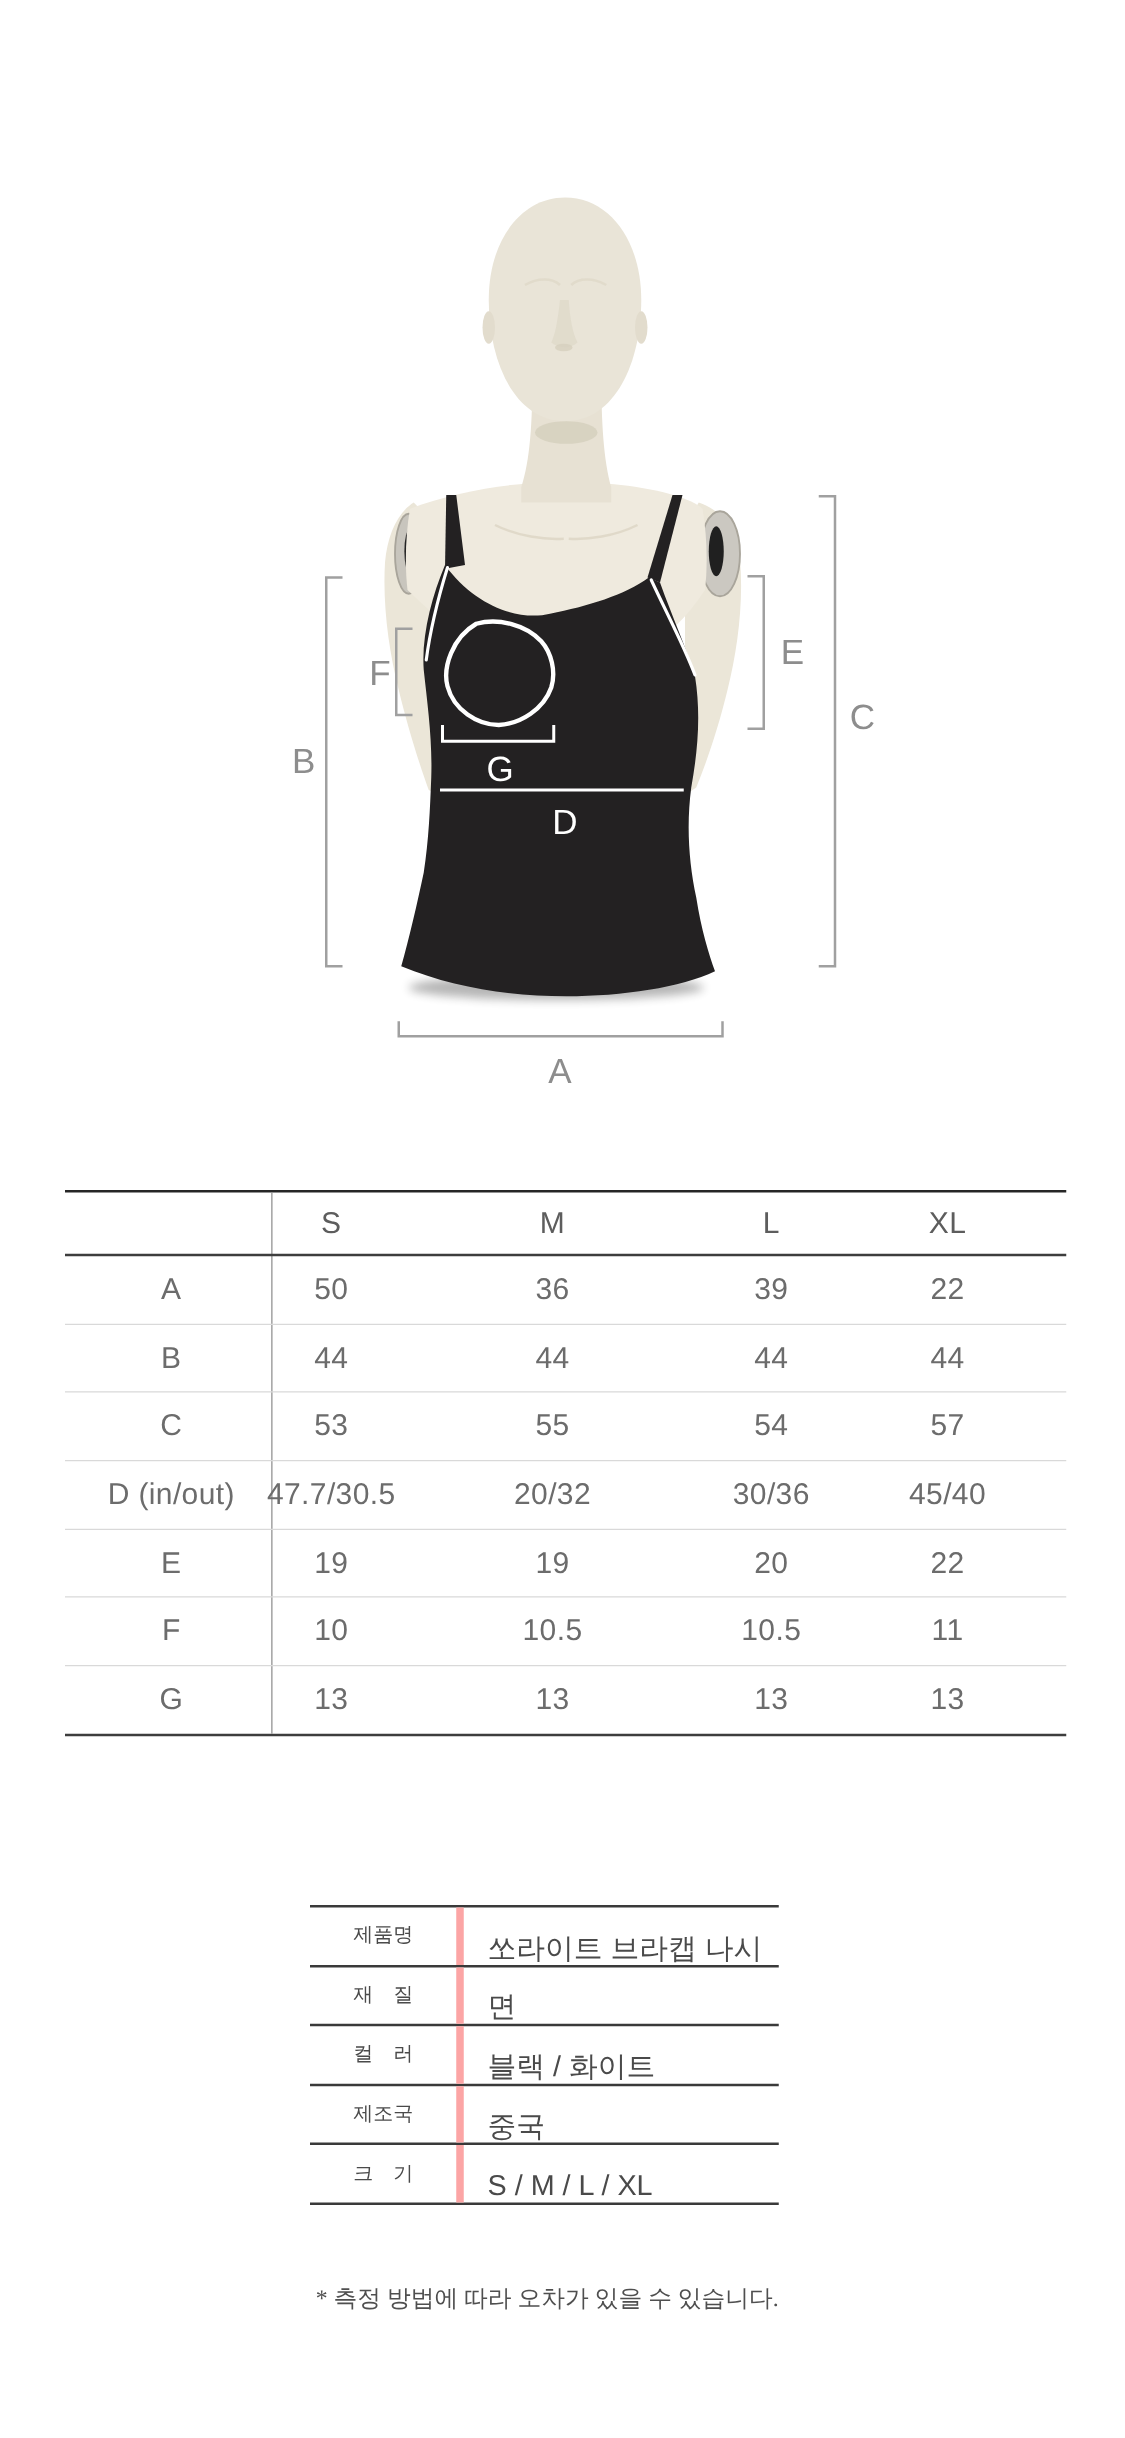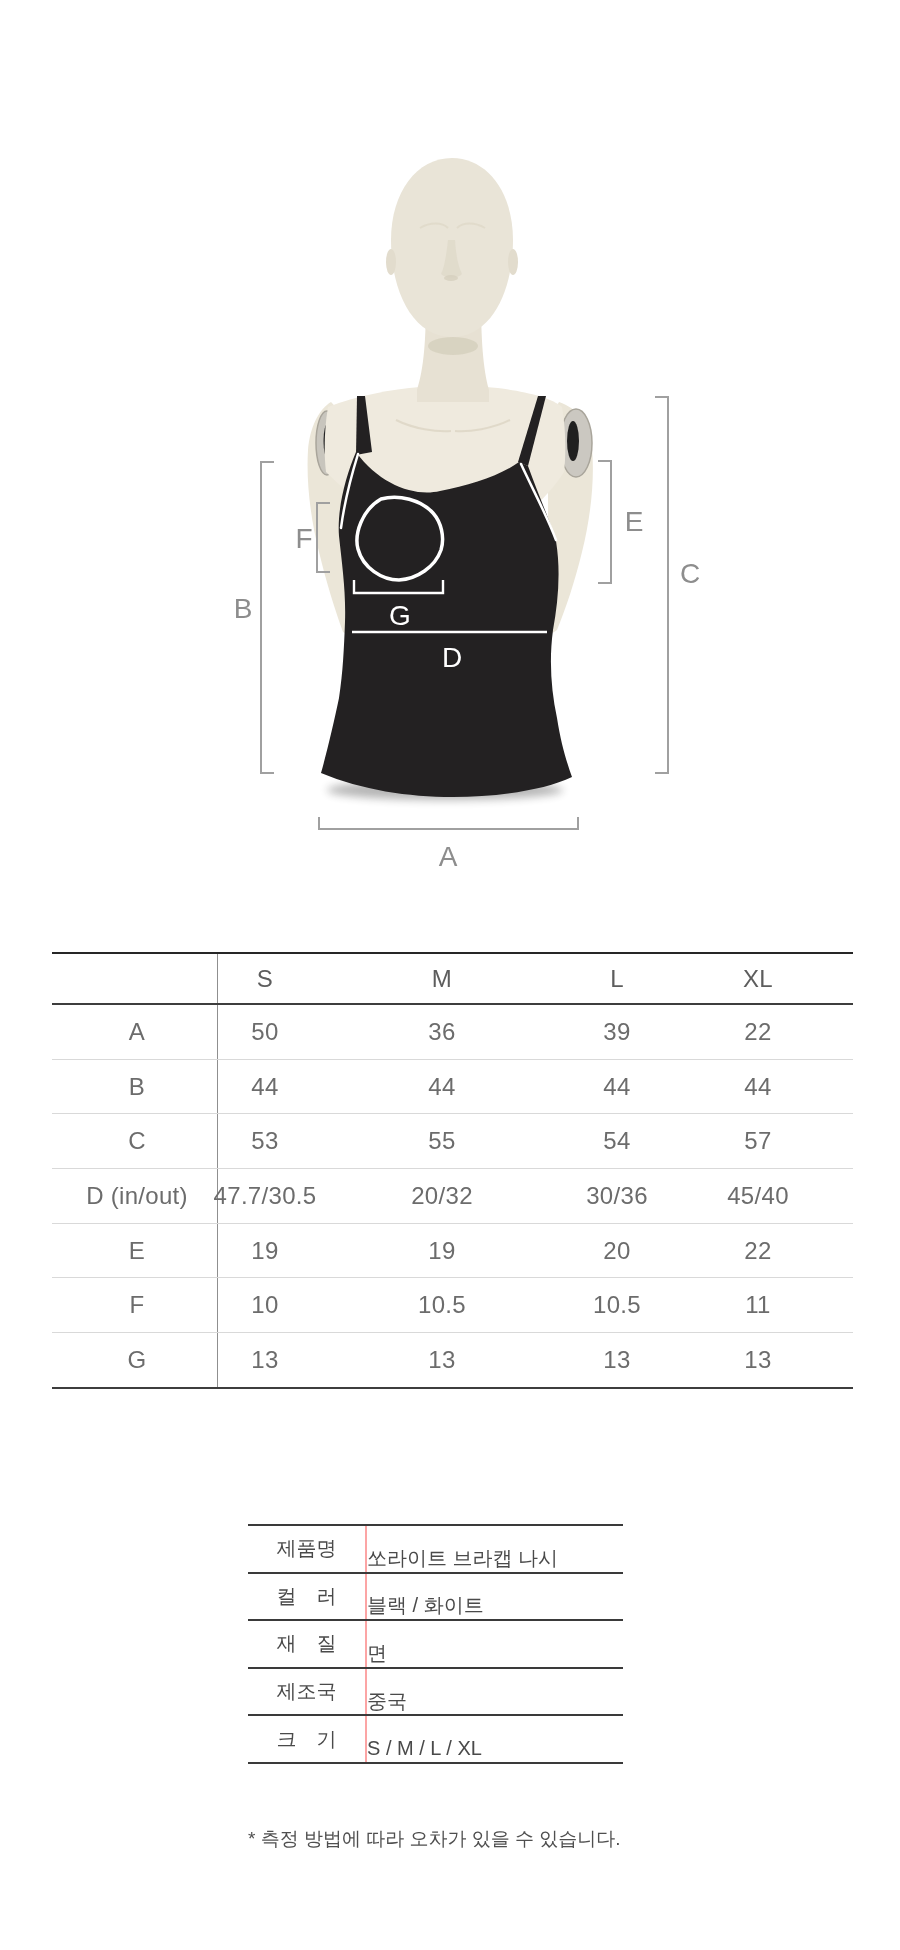--- a/index.html
+++ b/index.html
@@ -26,28 +26,28 @@
   .lbl { left:85px; }
   .c1 { left:213px; } .c2 { left:390px; } .c3 { left:565px; } .c4 { left:706px; }
 
   
   .info-table {
     position:absolute; left:248px; top:1524px; width:375px;
     border-top:2px solid #3a3a3a;
   }
   .it-row { display:flex; height:45.6px; border-bottom:2px solid #3a3a3a; align-items:stretch; }
   .it-label {
-    width:117px; border-right:2px solid #fca5a5; display:flex;
+    width:117px; border-right:6px solid #fca5a5; display:flex;
     align-items:center; justify-content:center;
-    font-size:20px; color:#4a4a4a; white-space:pre;
-  }
-  .it-value { flex:1; display:flex; align-items:center; font-size:20px; color:#4a4a4a;margin-top:19px; }
+    font-size:16px; color:#4a4a4a; white-space:pre;
+  }
+  .it-value { flex:1; display:flex; align-items:center; padding-left:19px; font-size:23px; color:#4a4a4a;margin-top:19px; }
   .footnote {
-    position:absolute; left:248px; top:1826px; width:375px; text-align:left;
-    font-size:19px; color:#4f4f4f;
+    position:absolute; left:248px; top:1826px; width:375px; text-align:right;
+    font-size:19px; color:#4f4f4f;font-family:Liberation Serif, serif;
   }
 </style>
 </head>
 <body>
 
 <div class="page">
 
   <svg width="900" height="950" viewBox="0 0 900 950" style="position:absolute;left:0;top:0;">
 
     <path fill="#ebe6d8" d="M331,402 C318,410 310,428 308,450 C306,484 311,520 319,552 C326,581 335,610 343,632 L352,637 L352,470 C352,440 344,414 331,402 Z"></path>
@@ -179,28 +179,28 @@
       <span class="cell c4">13</span>
     </div>
   </div>
 
   <div class="info-table">
     <div class="it-row">
       <div class="it-label">제품명</div>
       <div class="it-value">쏘라이트 브라캡 나시</div>
     </div>
     <div class="it-row">
+      <div class="it-label">재　질</div>
+      <div class="it-value">면</div>
+    </div>
+    <div class="it-row">
       <div class="it-label">컬　러</div>
       <div class="it-value">블랙 / 화이트</div>
     </div>
     <div class="it-row">
-      <div class="it-label">재　질</div>
-      <div class="it-value">면</div>
-    </div>
-    <div class="it-row">
       <div class="it-label">제조국</div>
       <div class="it-value">중국</div>
     </div>
     <div class="it-row">
       <div class="it-label">크　기</div>
       <div class="it-value">S / M / L / XL</div>
     </div>
   </div>
 
   <div class="footnote">* 측정 방법에 따라 오차가 있을 수 있습니다.</div>

